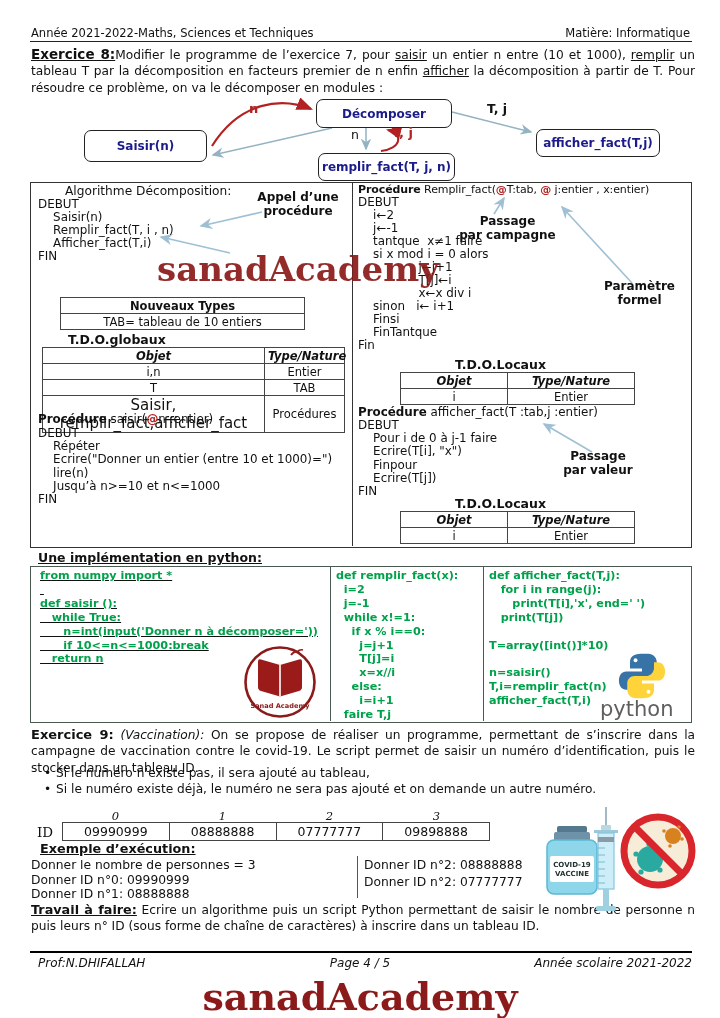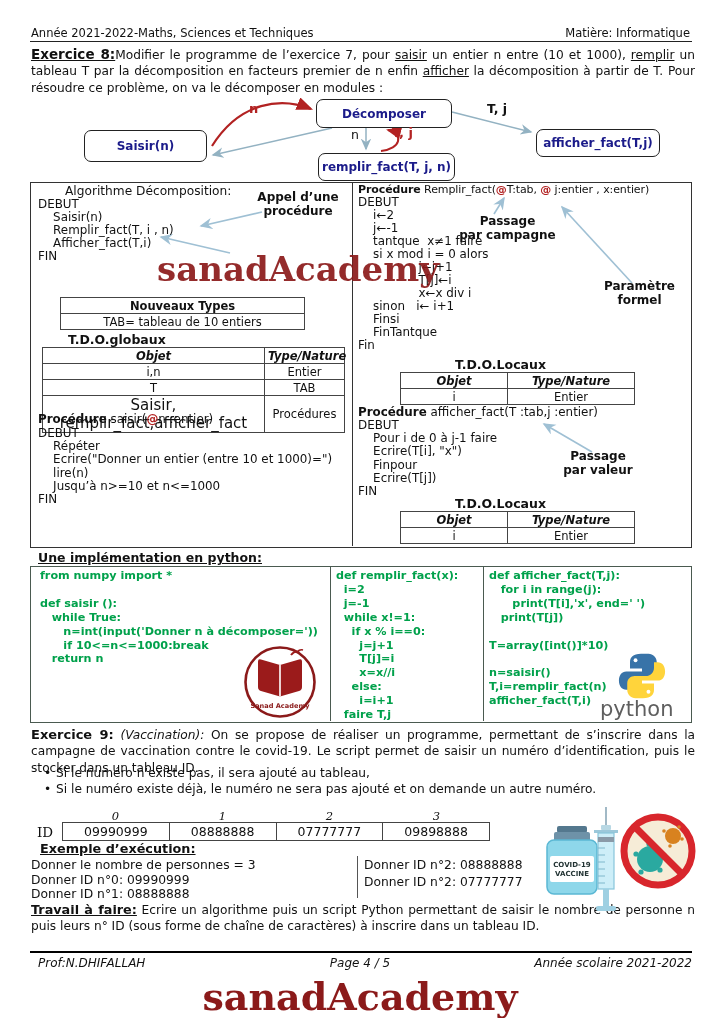--- a/index.html
+++ b/index.html
@@ -208,21 +208,21 @@
           <td data-name="table-cell">i</td>
           <td data-name="table-cell">Entier</td>
         </tr>
   </tbody>
     </table>
 
   <div class="abs b u" style="left:38px;top:550px;font-size:12.5px;" data-name="python-section-title">Une implémentation en python:</div>
   <div class="secbox" style="left:30px;top:566px;width:660px;height:155px;border-color:#4a5a50;" data-name="python-section-frame"></div>
   <div class="vline" style="left:330px;top:566px;height:155px;border-color:#4a5a50;" data-name="python-divider-1"></div>
   <div class="vline" style="left:483px;top:566px;height:155px;border-color:#4a5a50;" data-name="python-divider-2"></div>
-  <div class="abs codelist pylist" style="left:40px;top:569px;z-index:2;" data-name="python-code-col1">
+  <div class="abs codelist pylist" style="left:40px;top:569px;z-index:2;text-decoration:underline;" data-name="python-code-col1">
       <div data-name="list-item">from numpy import *</div>
       <div data-name="list-item">&nbsp;</div>
       <div data-name="list-item">def saisir ():</div>
       <div data-name="list-item">   while True:</div>
       <div data-name="list-item">      n=int(input('Donner n à décomposer='))</div>
       <div data-name="list-item">      if 10&lt;=n&lt;=1000:break</div>
       <div data-name="list-item">   return n</div>
     </div>
   <div class="abs codelist pylist" style="left:336px;top:569px;z-index:2;" data-name="python-code-col2">
       <div data-name="list-item">def remplir_fact(x):</div>

